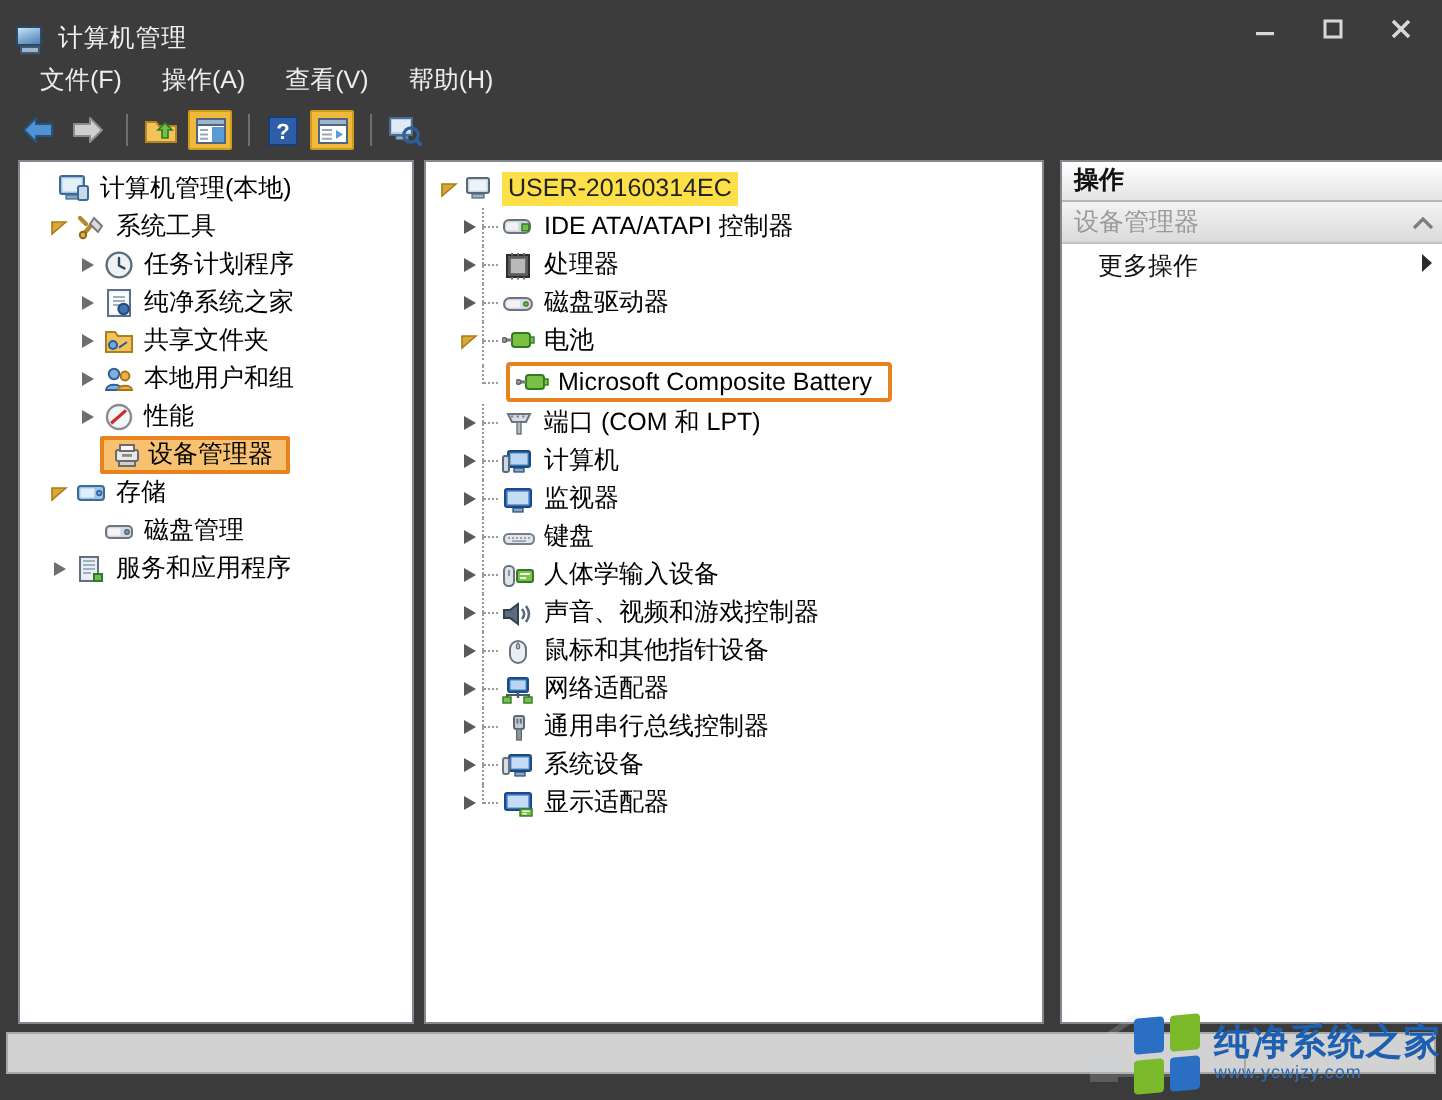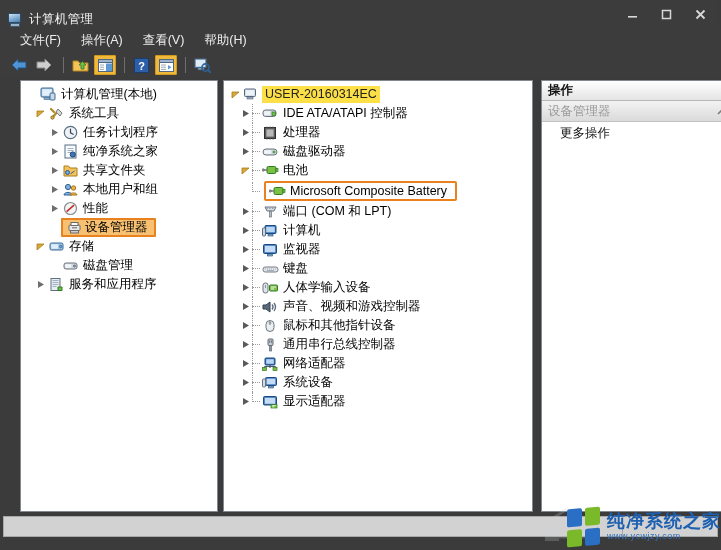--- a/index.html
+++ b/index.html
@@ -125,21 +125,21 @@
   .tb-btn.hl {
     background: #f0b93c;
     border: 1px solid #cf9a1e;
     box-sizing: border-box;
     border-radius: 1px;
   }
 
   
   .content {
     position: absolute;
-    left: 20px; top: 80px;
+    left: 9px; top: 80px;
     width: 573px; height: 432px;
   }
 
   .pane {
     position: absolute;
     top: 0;
     background: #ffffff;
     border: 1px solid #828790;
     box-sizing: border-box;
     overflow: hidden;
@@ -841,50 +841,50 @@
         <div class="row" style="padding-left:12px">
           <div class="twisty">
             <svg width="9" height="9" viewBox="0 0 9 9">
                 <path d="M2 1 L8 4.5 L2 8 Z" fill="#5a5a5a"></path>
               </svg>
           </div>
           <div class="dot-connector">
               <span class="dot-vert"></span>
             </div>
           <div class="ico">
-            <svg width="11" height="14" viewBox="0 0 11 14">
-              <rect x="3" y="1" width="5" height="6.5" rx="1" fill="#c3cad1" stroke="#5f6870"></rect>
-              <rect x="4.2" y="2.4" width="1" height="2.4" fill="#6a737d"></rect>
-              <rect x="5.9" y="2.4" width="1" height="2.4" fill="#6a737d"></rect>
-              <rect x="4.3" y="7.5" width="2.4" height="5.5" fill="#8d959d" stroke="#5f6870" stroke-width=".6"></rect>
-            </svg>
-          </div>
-          <div class="label">通用串行总线控制器</div>
-        </div>
-
-        <div class="row" style="padding-left:12px">
-          <div class="twisty">
-            <svg width="9" height="9" viewBox="0 0 9 9">
-                <path d="M2 1 L8 4.5 L2 8 Z" fill="#5a5a5a"></path>
-              </svg>
-          </div>
-          <div class="dot-connector">
-              <span class="dot-vert"></span>
-            </div>
-          <div class="ico">
             <svg width="16" height="14" viewBox="0 0 16 14">
               <rect x="3" y="1" width="10" height="7" rx="1" fill="#2f6fb8" stroke="#1c4a80"></rect>
               <rect x="4.2" y="2.2" width="7.6" height="4.6" fill="#bad5f1"></rect>
               <path d="M8 8 v3" stroke="#4a5a6a" stroke-width="1.2"></path>
               <rect x="0.5" y="10.5" width="4" height="3" fill="#79c043" stroke="#2f7a24" stroke-width=".7"></rect>
               <rect x="11" y="10.5" width="4" height="3" fill="#79c043" stroke="#2f7a24" stroke-width=".7"></rect>
               <path d="M2.5 10.5 v-1 h11 v1" stroke="#4a5a6a" stroke-width="1" fill="none"></path>
             </svg>
           </div>
           <div class="label">网络适配器</div>
+        </div>
+
+        <div class="row" style="padding-left:12px">
+          <div class="twisty">
+            <svg width="9" height="9" viewBox="0 0 9 9">
+                <path d="M2 1 L8 4.5 L2 8 Z" fill="#5a5a5a"></path>
+              </svg>
+          </div>
+          <div class="dot-connector">
+              <span class="dot-vert"></span>
+            </div>
+          <div class="ico">
+            <svg width="11" height="14" viewBox="0 0 11 14">
+              <rect x="3" y="1" width="5" height="6.5" rx="1" fill="#c3cad1" stroke="#5f6870"></rect>
+              <rect x="4.2" y="2.4" width="1" height="2.4" fill="#6a737d"></rect>
+              <rect x="5.9" y="2.4" width="1" height="2.4" fill="#6a737d"></rect>
+              <rect x="4.3" y="7.5" width="2.4" height="5.5" fill="#8d959d" stroke="#5f6870" stroke-width=".6"></rect>
+            </svg>
+          </div>
+          <div class="label">通用串行总线控制器</div>
         </div>
 
         <div class="row" style="padding-left:12px">
           <div class="twisty">
             <svg width="9" height="9" viewBox="0 0 9 9">
                 <path d="M2 1 L8 4.5 L2 8 Z" fill="#5a5a5a"></path>
               </svg>
           </div>
           <div class="dot-connector">
               <span class="dot-vert"></span>

